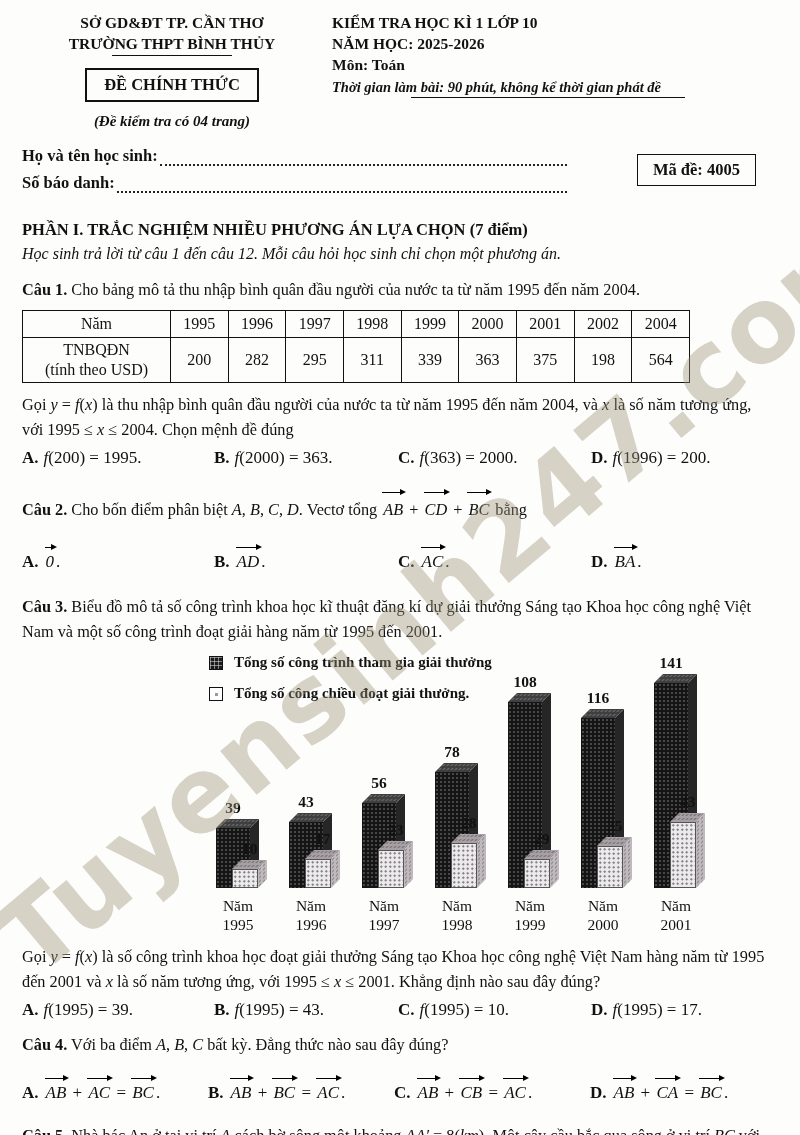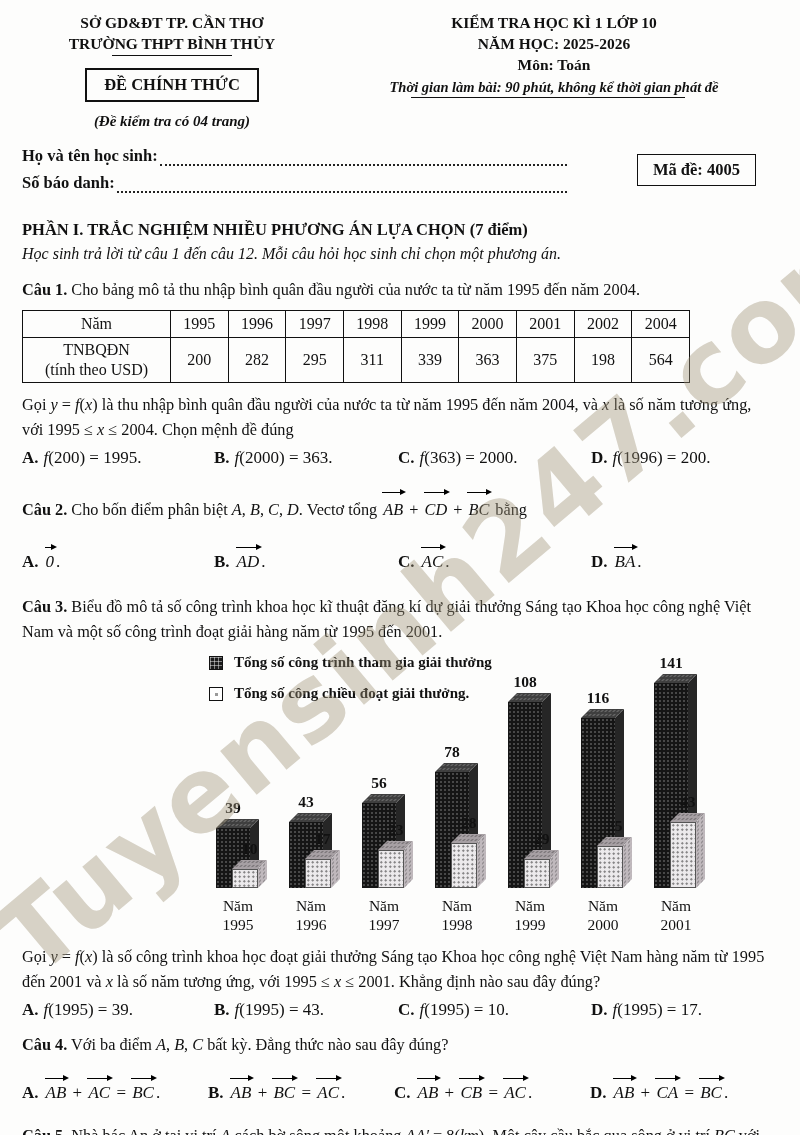--- a/index.html
+++ b/index.html
@@ -21,21 +21,21 @@
   
   .hdr { display:flex; }
   .hdr-left { width:300px; text-align:center; }
   .hdr-left .l1, .hdr-left .l2 { font-weight:bold; font-size:15.5px; line-height:21px; }
   .hdr-left .l2 { position:relative; display:inline-block; }
   .hdr-left .l2::after { content:""; position:absolute; left:50%; transform:translateX(-50%);
     bottom:-2px; width:120px; border-bottom:1.5px solid #111; }
   .official-box { display:inline-block; border:2px solid #111; padding:5px 17px;
     font-weight:bold; font-size:16.5px; margin-top:14px; }
   .pages-note { font-style:italic; font-weight:bold; font-size:15px; margin-top:11px; }
-  .hdr-right { flex:1; text-align:center; padding-left:10px; }
+  .hdr-right { flex:1; text-align:left; padding-left:10px; }
   .hdr-right .l { font-weight:bold; font-size:15.5px; line-height:21px; }
   .hdr-right .dur { font-style:italic; font-weight:bold; font-size:14.5px; margin-top:4px; }
   .dur-underline { width:274px; margin:1px auto 0 auto; position:relative; left:-6px;
     border-bottom:1.5px solid #111; height:1px; }
   
   .student { display:flex; margin-top:16px; align-items:flex-start; }
   .stu-lines { flex:1; }
   .stu-row { display:flex; align-items:flex-end; margin-bottom:7px; width:545px; }
   .stu-row .lbl { font-weight:bold; font-size:16.5px; white-space:nowrap; }
   .dotline { flex:1; border-bottom:2px dotted #222; height:13px; margin-left:2px; }

